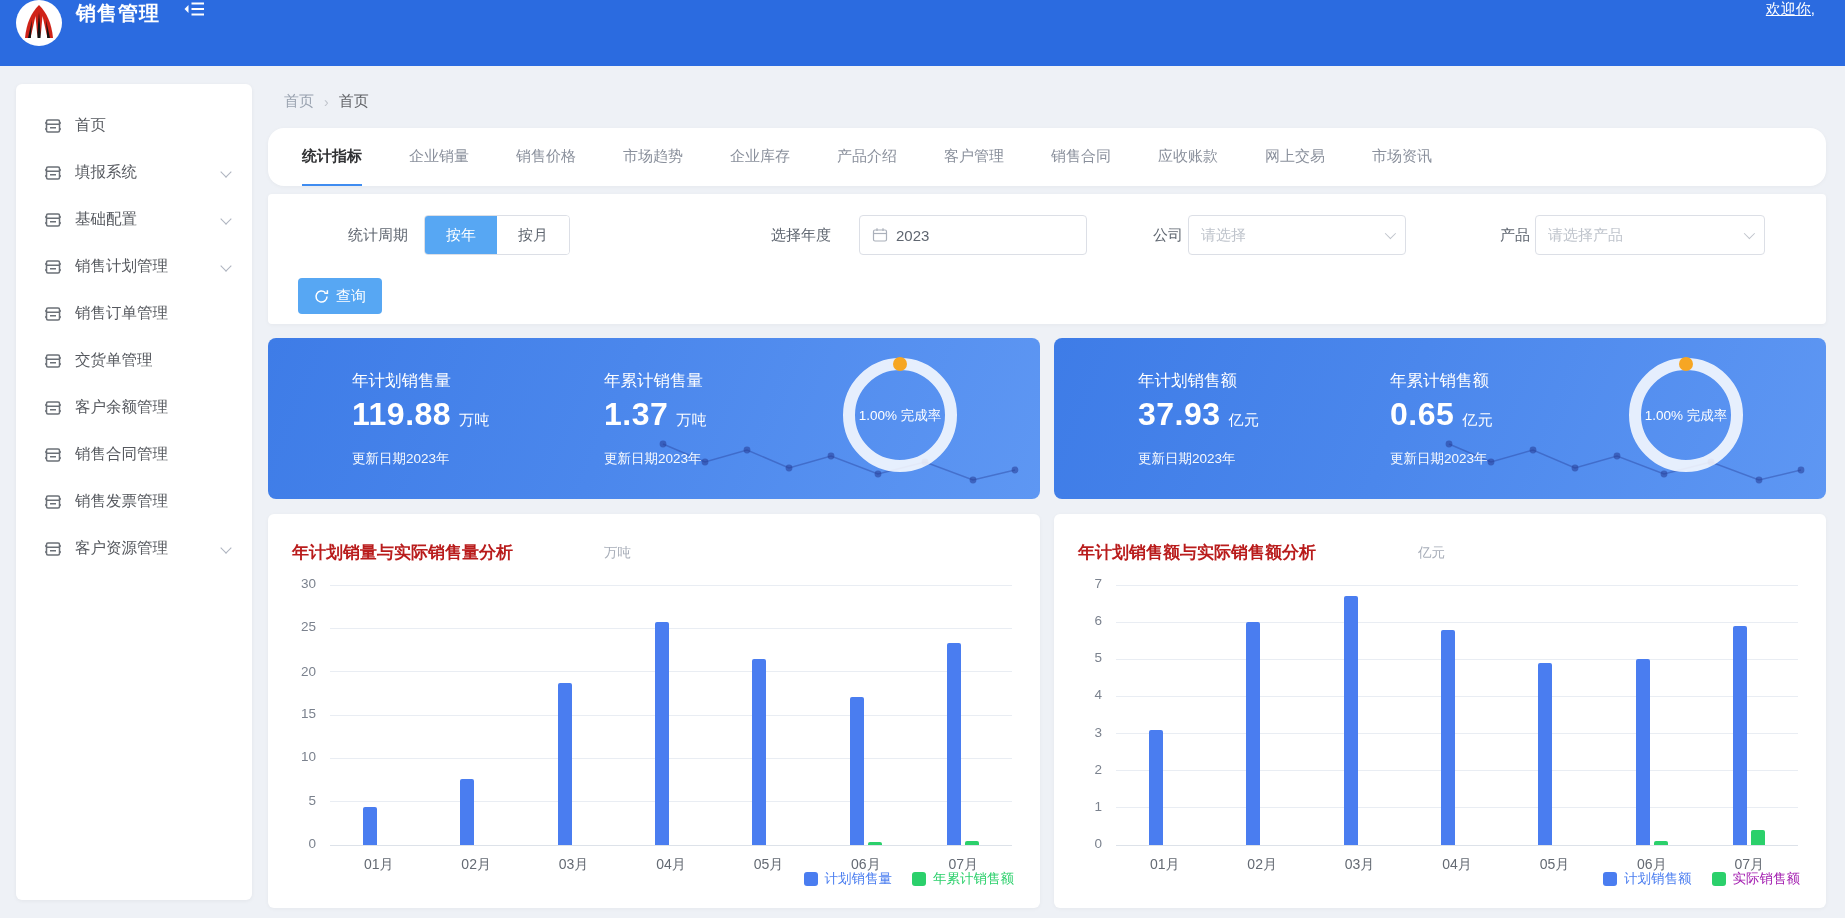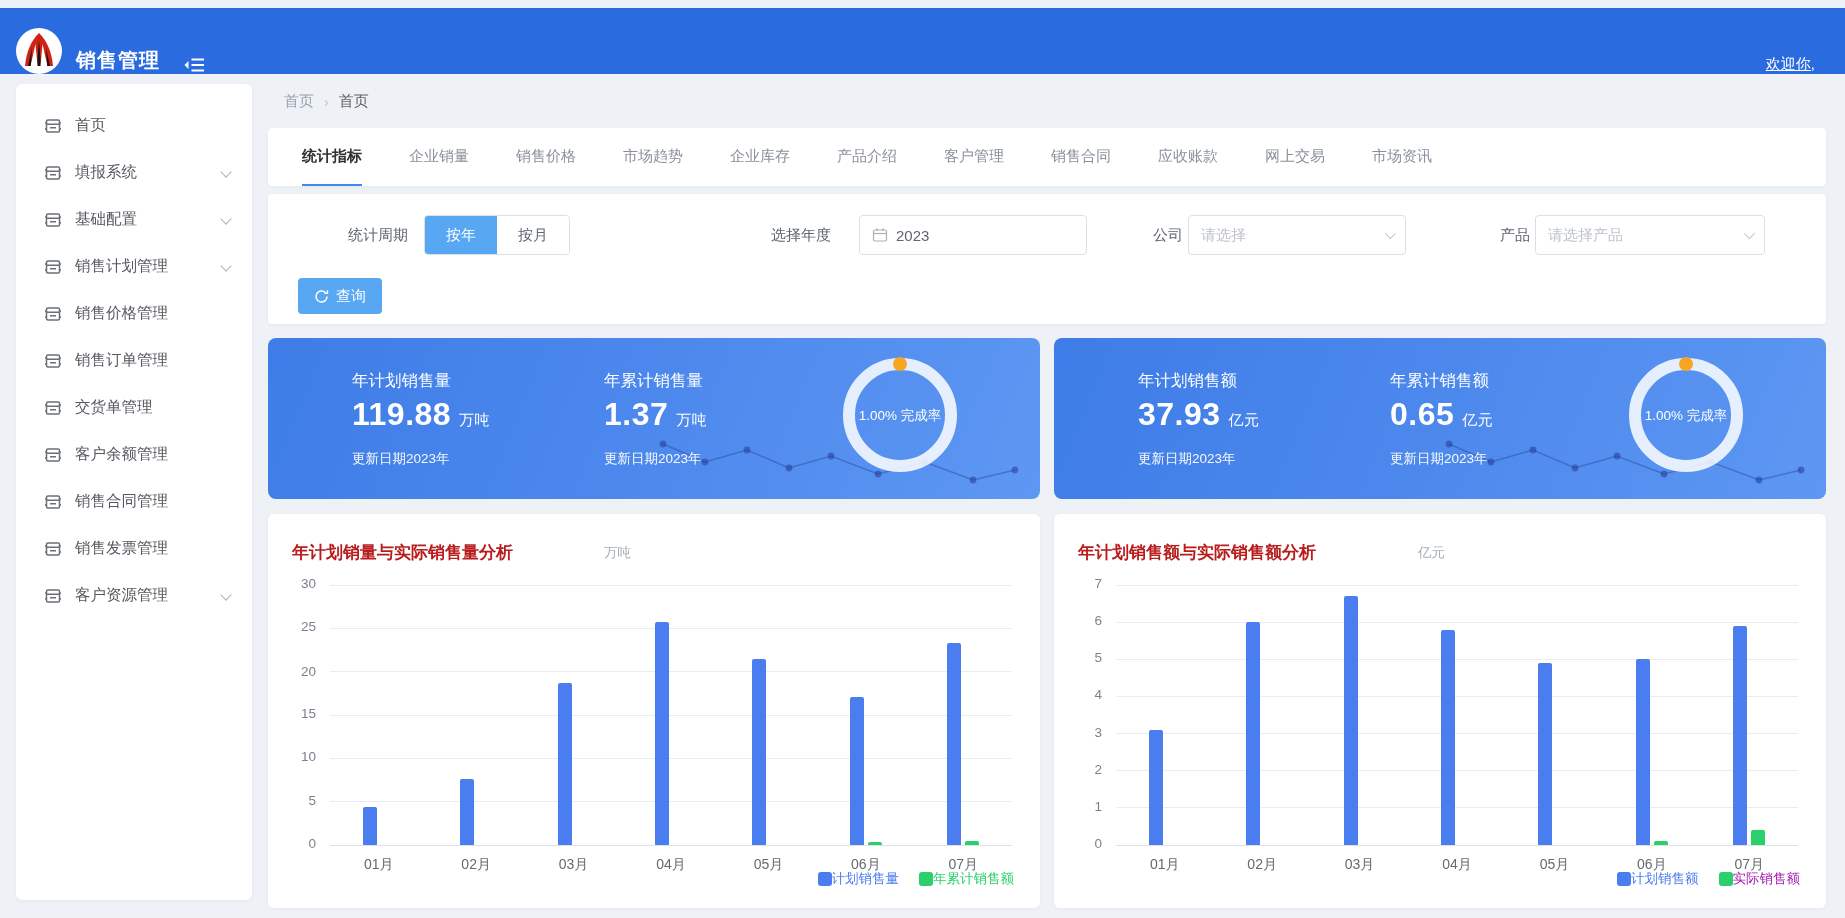--- a/index.html
+++ b/index.html
@@ -1,40 +1,40 @@
 <!DOCTYPE html>
 <html><head>
 <meta charset="utf-8">
 <style>
   * { margin:0; padding:0; box-sizing:border-box; }
   html,body { width:1845px; height:918px; }
   body { font-family:"Liberation Sans","DejaVu Sans",sans-serif; background:#eef1f6; overflow:hidden; }
   #root { position:relative; width:1845px; height:918px; }
 
   
-  .header { position:absolute; left:0; top:8px; width:1845px; height:66px; background:#2b6be0; display:flex; align-items:flex-end; z-index:10; }
+  .header { position:absolute; left:0; top:0; width:1845px; height:66px; background:#2b6be0; display:flex; align-items:flex-start; z-index:10; }
   .logo { width:46px; height:46px; border-radius:50%; margin-left:16px; background:#fff; display:flex; align-items:center; justify-content:center; overflow:hidden; }
   .app-title { color:#fff; font-size:20px; font-weight:700; margin-left:14px; letter-spacing:1px; }
   .fold { margin-left:22px; cursor:pointer; display:flex; align-items:center; }
   .welcome { position:absolute; right:30px; color:#fff; font-size:15px;text-decoration:underline; }
 
   
   .sidebar { position:absolute; left:16px; top:84px; width:236px; height:816px; background:#fff; border-radius:6px; box-shadow:0 1px 4px rgba(0,0,0,.05); padding-top:18px; }
   .side-item { position:relative; height:47px; display:flex; align-items:center; padding-left:28px; cursor:pointer; }
   .side-item .mi { width:18px; height:18px; flex:0 0 18px; }
   .side-item .lbl { margin-left:13px; font-size:15.5px; color:#55585e; }
   .side-item .chev { position:absolute; right:22px; top:19px; width:8px; height:8px; border-right:1.5px solid #aeb4bf; border-bottom:1.5px solid #aeb4bf; transform:rotate(45deg); }
 
   
   .breadcrumb { position:absolute; left:284px; top:92px; font-size:15px; display:flex; gap:10px; align-items:center; }
   .crumb-first { color:#9aa3b0; cursor:pointer; }
   .crumb-sep { color:#c0c4cc; font-size:14px; }
   .crumb-last { color:#606266; }
 
-  .tabs-card { position:absolute; left:268px; top:128px; width:1558px; height:58px; background:#fff; border-radius:4px; box-shadow:0 1px 4px rgba(0,0,0,.04); display:flex; padding:0 34px; }
+  .tabs-card { position:absolute; left:268px; top:128px; width:1558px; height:58px; background:#fff; border-radius:16px; box-shadow:0 1px 4px rgba(0,0,0,.04); display:flex; padding:0 34px; }
   .tab { position:relative; line-height:56px; font-size:15px; color:#8a909c; margin-right:47px; cursor:pointer; white-space:nowrap; }
   .tab.active { color:#303133; font-weight:700; }
   .tab.active::after { content:""; position:absolute; left:0; right:0; bottom:0; height:2px; background:#3f8cf0; }
 
   .filter-card { position:absolute; left:268px; top:194px; width:1558px; height:130px; background:#fff; border-radius:4px; box-shadow:0 1px 4px rgba(0,0,0,.04);padding-left:36px; }
   .f-label { position:absolute; top:21px; height:40px; line-height:40px; font-size:15px; color:#5f6670; }
   .toggle { position:absolute; left:156px; top:21px; height:40px; display:inline-flex; border:1px solid #dcdfe6; border-radius:4px; overflow:hidden; background:#fff; }
   .tg-btn { padding:0 21px; line-height:38px; font-size:15px; color:#5f6670; cursor:pointer; background:#fff; border:none; }
   .tg-btn.active { background:#57a7f3; color:#fff; }
   .inputbox { position:absolute; top:21px; height:40px; border:1px solid #dcdfe6; border-radius:4px; background:#fff; display:flex; align-items:center; padding:0 12px; }
@@ -61,21 +61,21 @@
   .chart-card.c0 { left:268px; } .chart-card.c1 { left:1054px; }
   .chart-title { position:absolute; left:24px; top:27px; font-size:17px; font-weight:700; color:#b91c1c; }
   .chart-unit { position:absolute; top:30px; font-size:13.5px; font-weight:400; color:#a7adb8; }
   .plot { position:absolute; left:62px; top:71px; width:682px; height:260px; }
   .gridline { position:absolute; left:0; width:682px; height:1px; background:#e9edf3; }
   .gridline.axis { background:#dde2e9; }
   .ylabel { position:absolute; left:-58px; width:44px; text-align:right; font-size:13.5px; color:#7b828e; }
   .xlabel { position:absolute; top:271px; transform:translateX(-50%); font-size:14px; color:#646a73; white-space:nowrap; }
   .bar { position:absolute; bottom:0; width:14px; border-radius:2px 2px 0 0; }
   .legend { position:absolute; right:26px; top:356px; display:flex; gap:20px; align-items:center; }
-  .leg-item { display:flex; align-items:center; gap:0; cursor:pointer;text-align:center; }
+  .leg-item { display:flex; align-items:center; gap:7px; cursor:pointer;text-align:center; }
   .leg-marker { width:14px; height:14px; border-radius:3px; }
   .leg-label { font-size:13.5px; }
   svg text { font-family:"Liberation Sans","DejaVu Sans",sans-serif; }
 </style>
 </head>
 <body>
 
 <div id="root">
 
   <div class="header">
@@ -129,28 +129,20 @@
           <span class="chev"></span>
         </div>
         <div class="side-item">
           <span class="mi"><svg width="18" height="18" viewBox="0 0 18 18">
               <rect x="2.5" y="3" width="13" height="12" rx="1.5" fill="none" stroke="#6b7077" stroke-width="1.5"></rect>
               <path d="M2.5 7.2 H15.5 M6 10.8 H12" stroke="#6b7077" stroke-width="1.5" fill="none"></path>
               <path d="M1 6 H2.5 M15.5 6 H17 M1 12 H2.5 M15.5 12 H17" stroke="#6b7077" stroke-width="1.5"></path>
             </svg></span>
           <span class="lbl">销售计划管理</span>
           <span class="chev"></span>
-        </div>
-        <div class="side-item">
-          <span class="mi"><svg width="18" height="18" viewBox="0 0 18 18">
-              <rect x="2.5" y="3" width="13" height="12" rx="1.5" fill="none" stroke="#6b7077" stroke-width="1.5"></rect>
-              <path d="M2.5 7.2 H15.5 M6 10.8 H12" stroke="#6b7077" stroke-width="1.5" fill="none"></path>
-              <path d="M1 6 H2.5 M15.5 6 H17 M1 12 H2.5 M15.5 12 H17" stroke="#6b7077" stroke-width="1.5"></path>
-            </svg></span>
-          <span class="lbl">销售价格管理</span>
         </div>
         <div class="side-item">
           <span class="mi"><svg width="18" height="18" viewBox="0 0 18 18">
               <rect x="2.5" y="3" width="13" height="12" rx="1.5" fill="none" stroke="#6b7077" stroke-width="1.5"></rect>
               <path d="M2.5 7.2 H15.5 M6 10.8 H12" stroke="#6b7077" stroke-width="1.5" fill="none"></path>
               <path d="M1 6 H2.5 M15.5 6 H17 M1 12 H2.5 M15.5 12 H17" stroke="#6b7077" stroke-width="1.5"></path>
             </svg></span>
           <span class="lbl">销售订单管理</span>
         </div>
         <div class="side-item">

